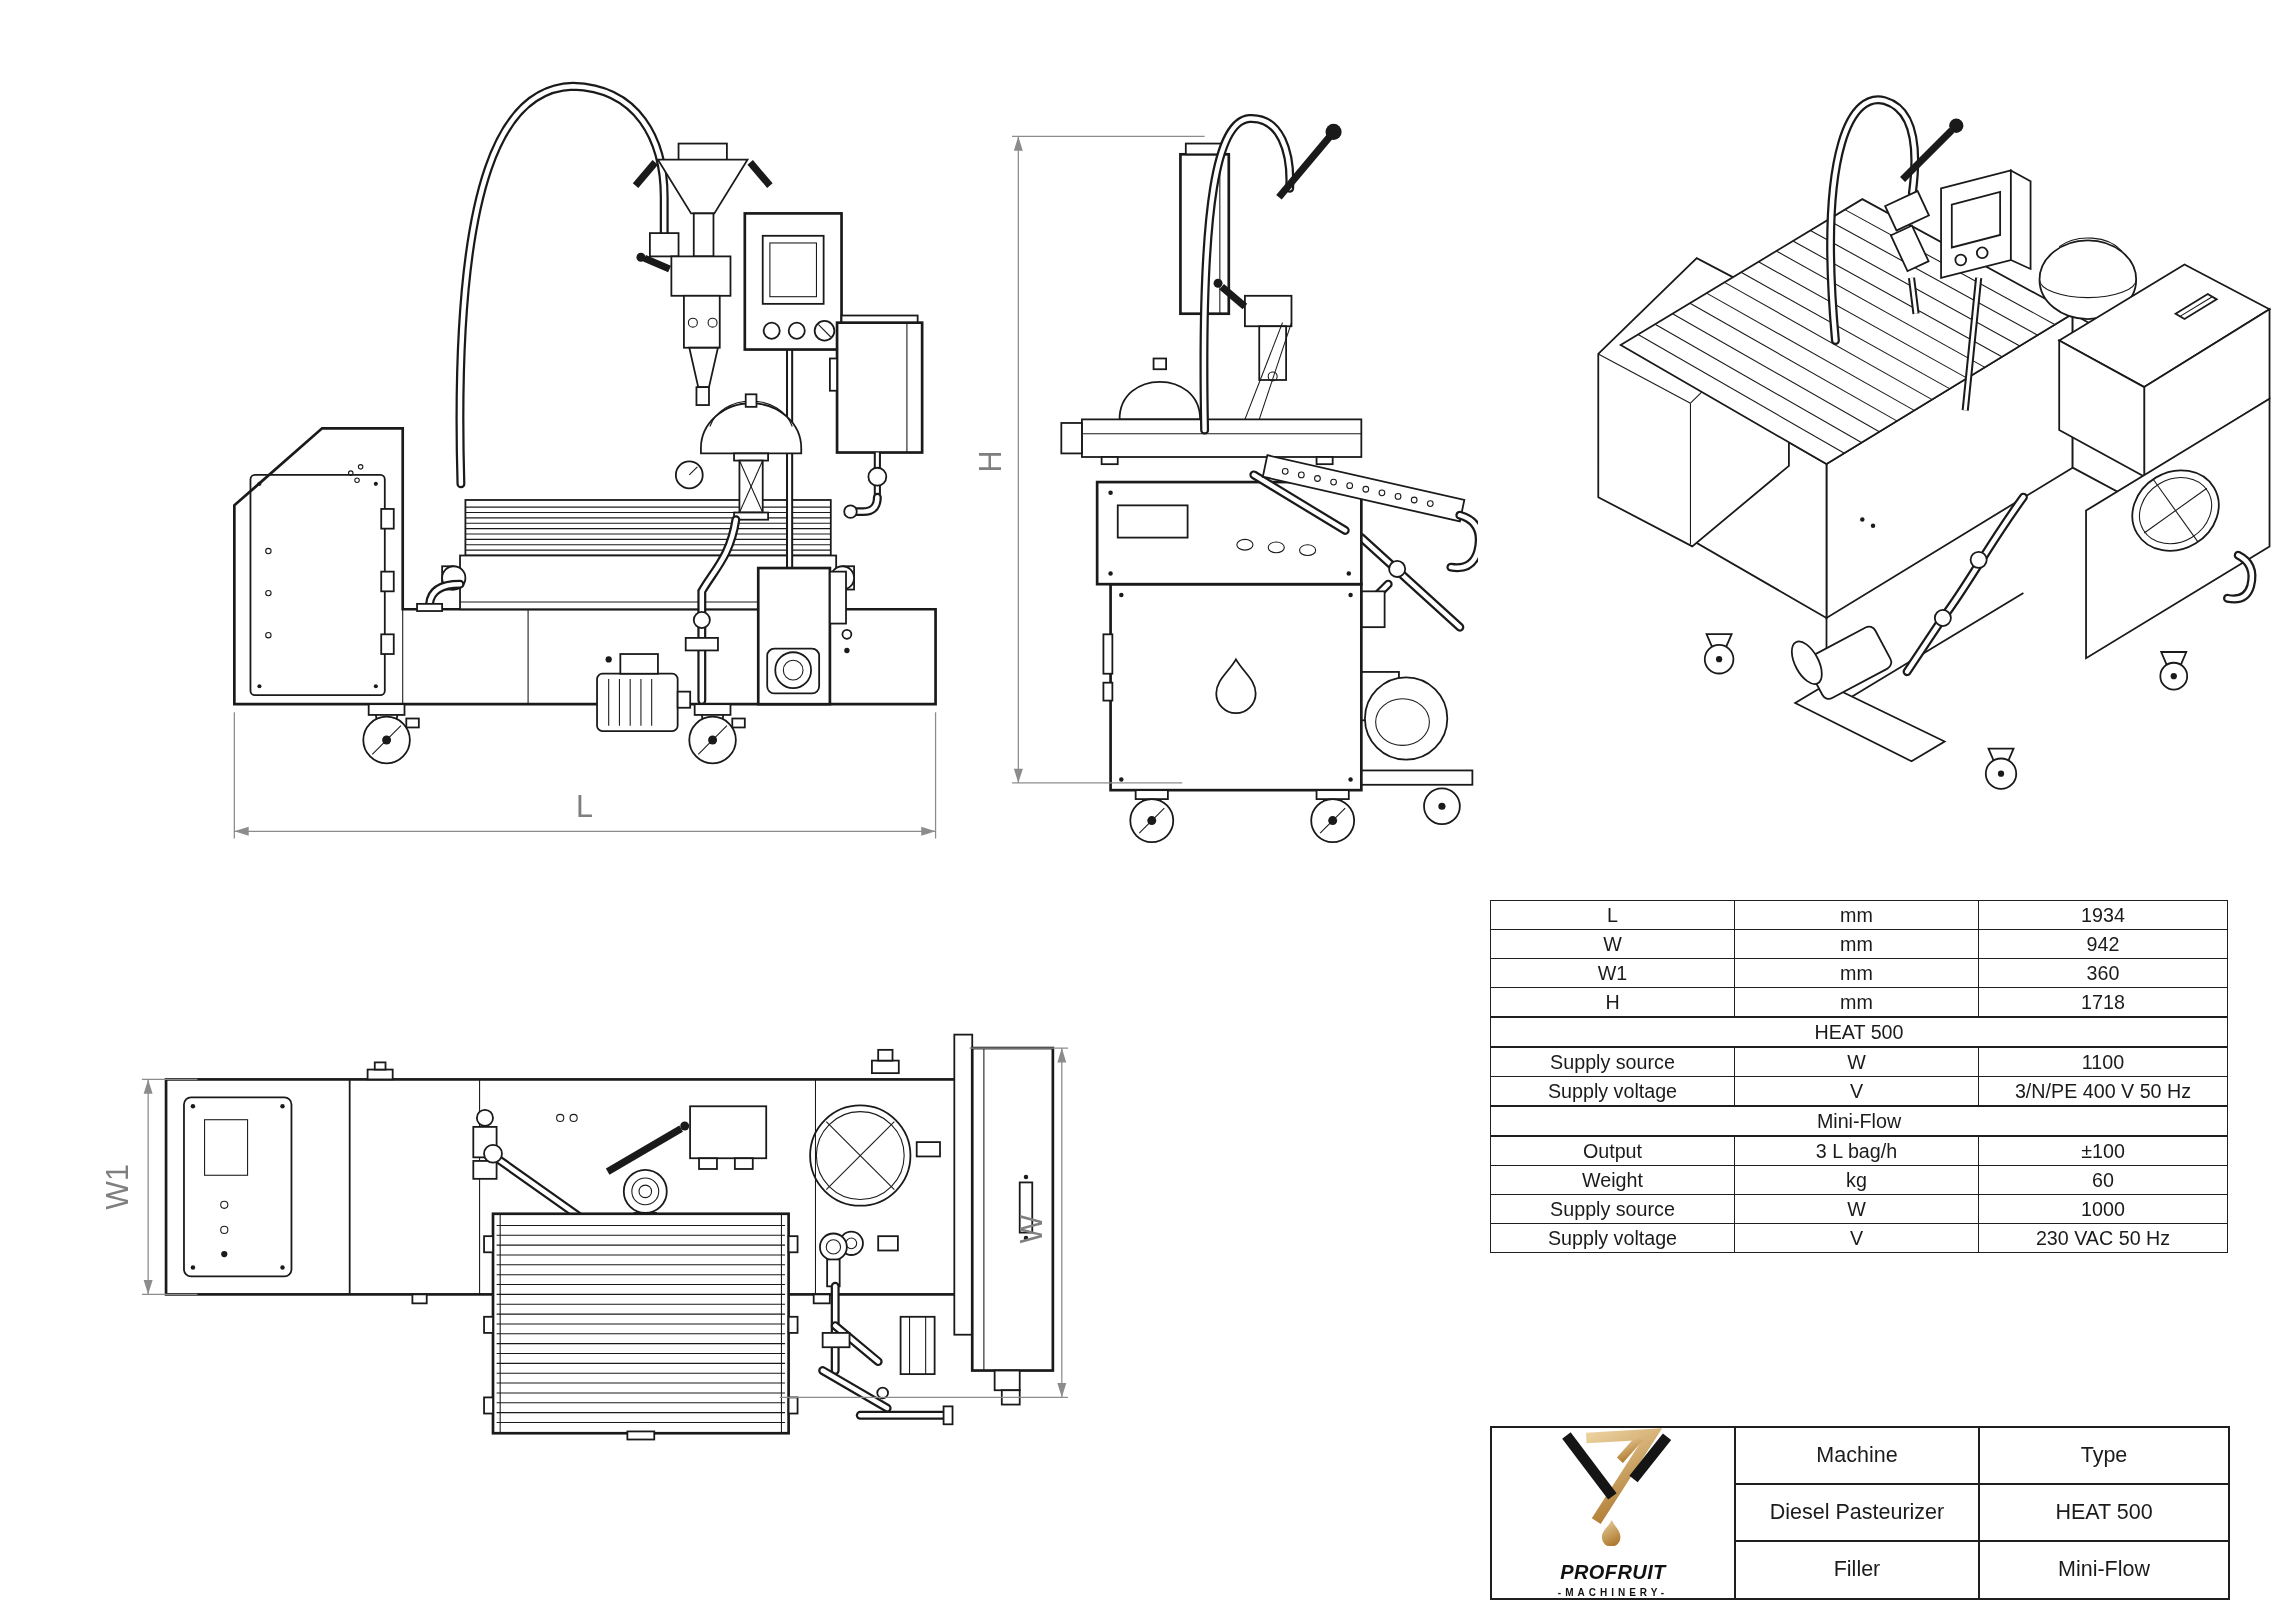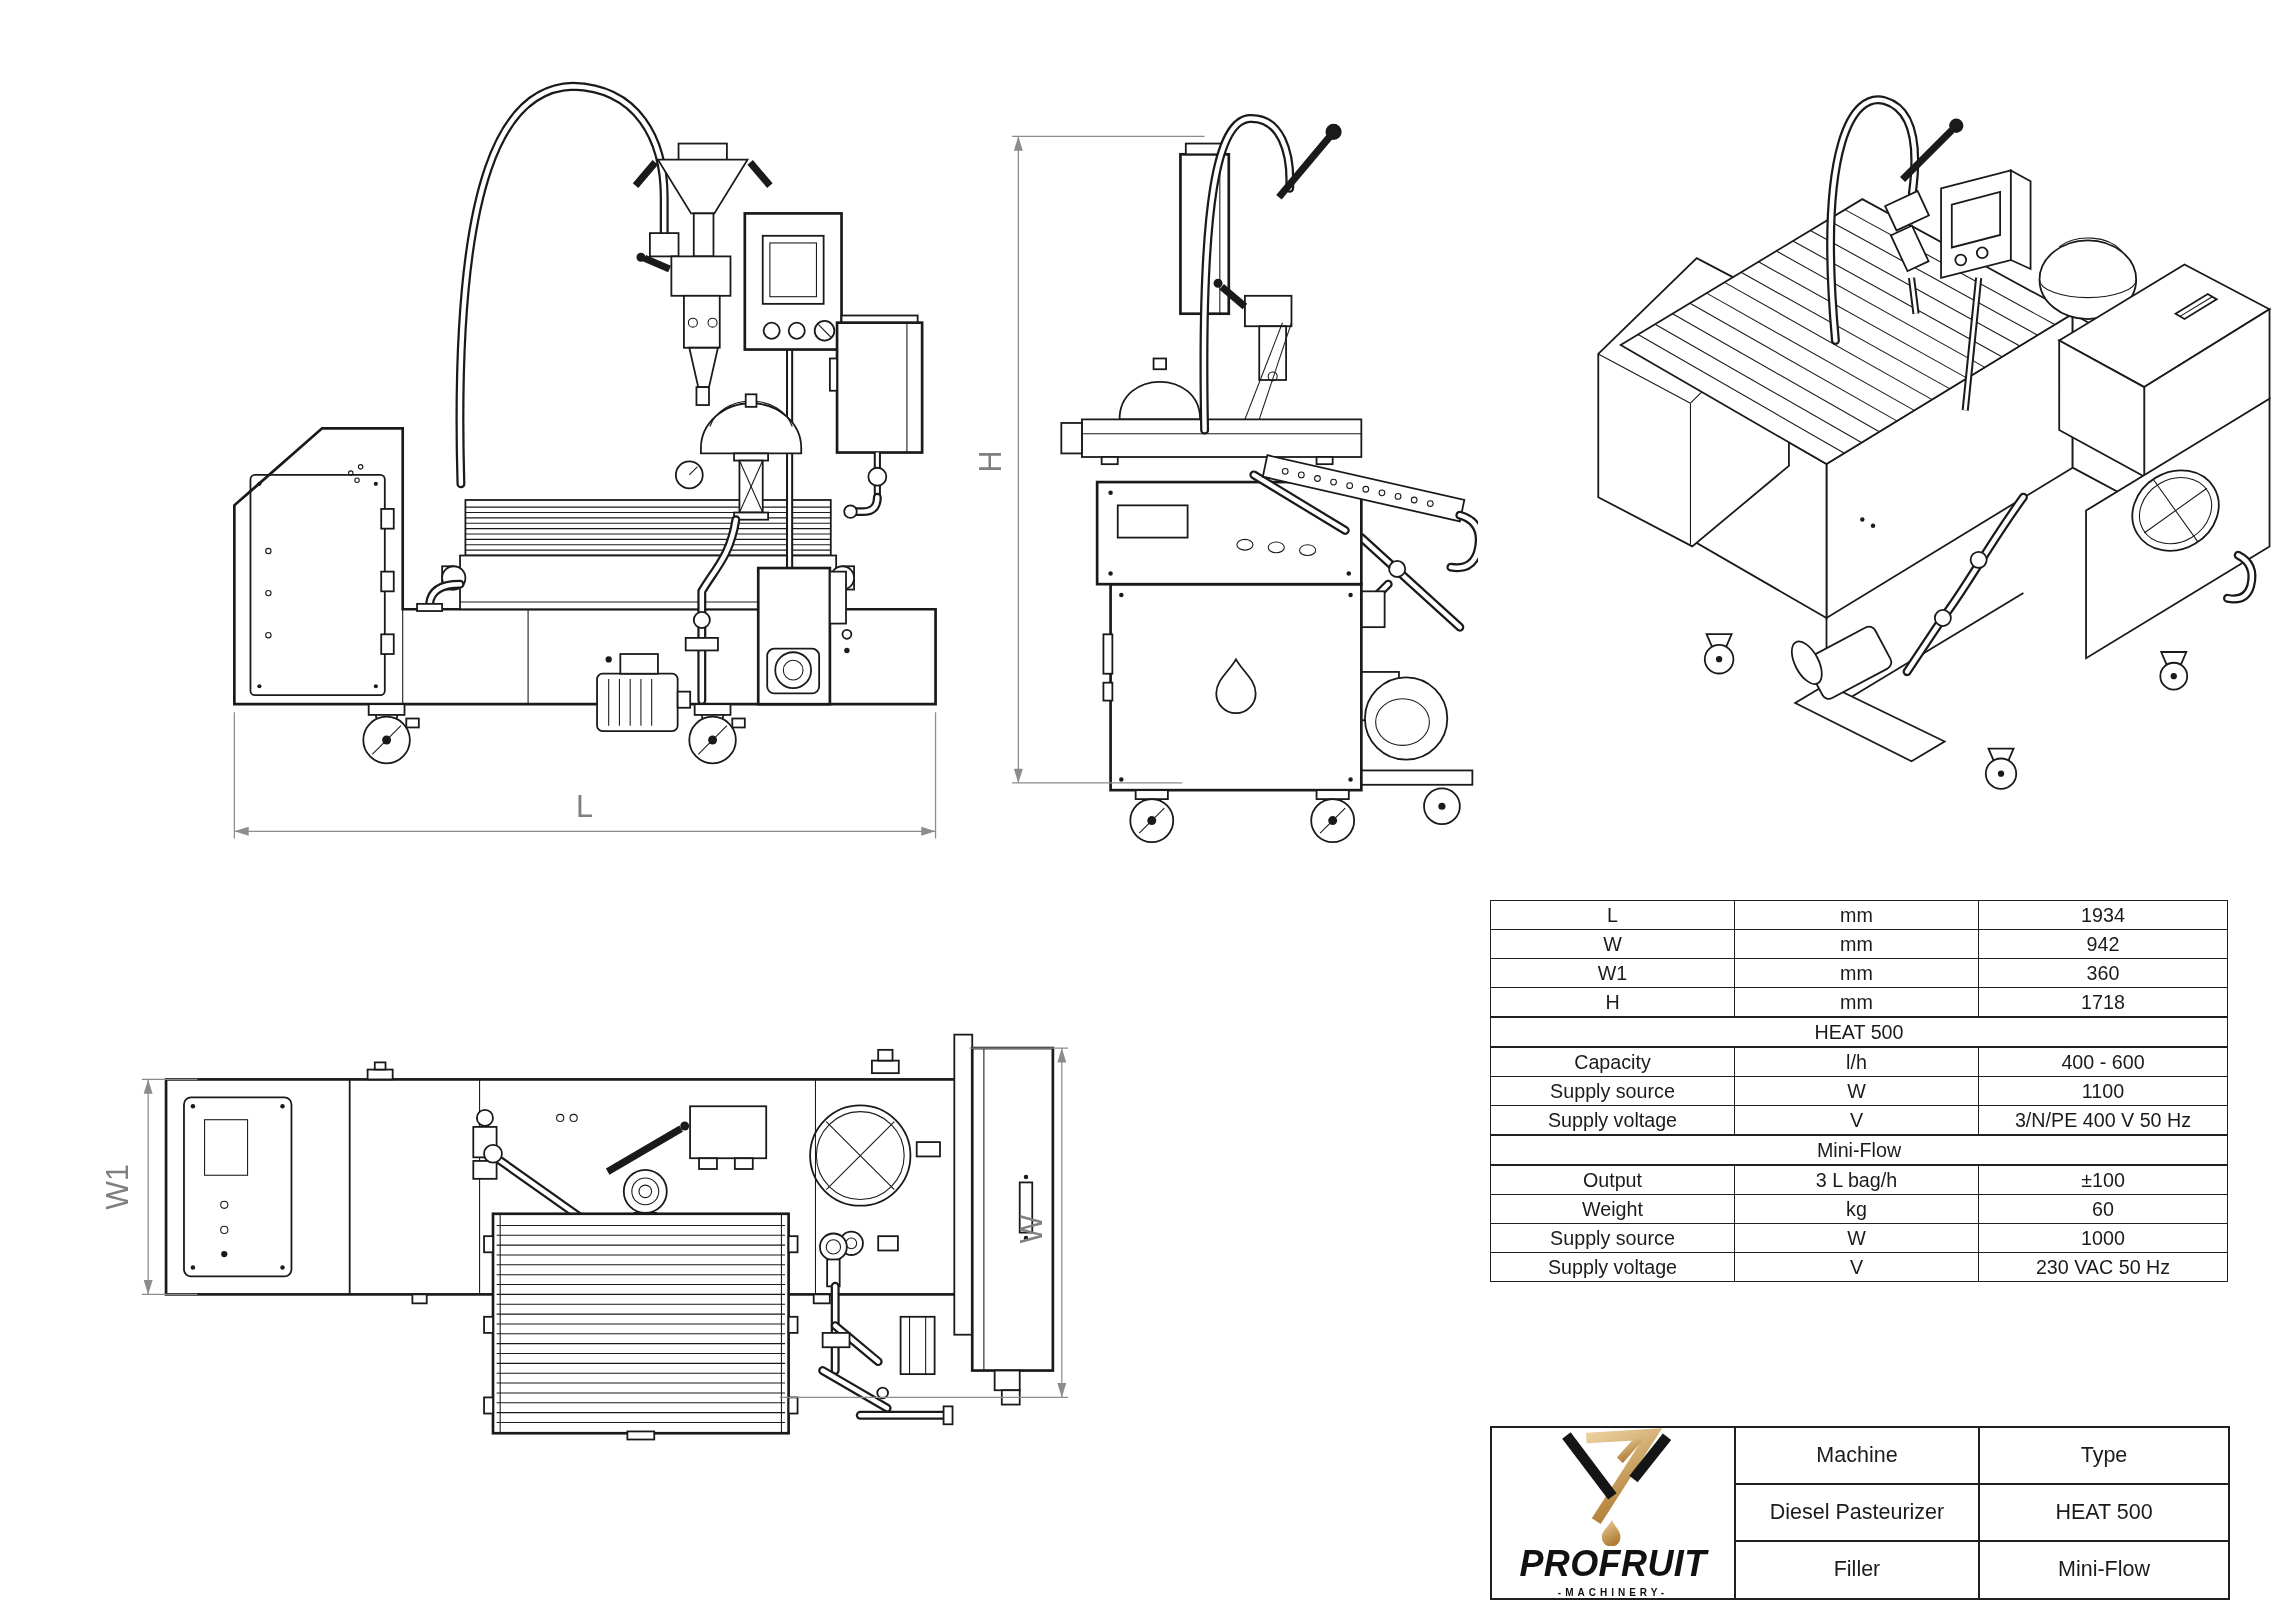--- a/index.html
+++ b/index.html
@@ -34,21 +34,21 @@
   .spec-table tr.section-row td { border-top-width:2.7px; border-bottom-width:2.7px; }
 
   
   .info-table {
     position:absolute; left:1490px; top:1426px; width:738px;
     font-size:21.5px; color:#1b1b1b; text-align:center;
   }
   .info-table td { border:2.2px solid #1f1f1f; height:52px; padding:0 3.6px; }
   .logo-cell { width:244px; }
   .logo-wrap { display:flex; flex-direction:column; align-items:center; justify-content:center; }
-  .brand-line { font-style:italic; font-weight:700; font-size:36px; letter-spacing:0.4px; color:#111; line-height:1; margin-top:0; white-space:nowrap; }
+  .brand-line { font-style:italic; font-weight:700; font-size:20px; letter-spacing:0.4px; color:#111; line-height:1; margin-top:16px; white-space:nowrap; }
   .brand-line .heavy { font-weight:900; }
   .tagline { font-weight:700; font-size:10px; letter-spacing:4px; color:#111; margin-top:4.5px; white-space:nowrap; }
 </style>
 </head>
 <body>
 
 <div id="canvas">
 
   <svg style="left:107px; top:54px;" width="878" height="806" viewBox="0 0 980 900">
 
@@ -593,25 +593,20 @@
       </tr>
       <tr>
         <td>H</td>
         <td>mm</td>
         <td>1718</td>
       </tr>
       <tr class="section-row">
         <td colspan="3">HEAT 500</td>
       </tr>
       <tr>
-        <td>Capacity</td>
-        <td>l/h</td>
-        <td>400 - 600</td>
-      </tr>
-      <tr>
         <td>Supply source</td>
         <td>W</td>
         <td>1100</td>
       </tr>
       <tr>
         <td>Supply voltage</td>
         <td>V</td>
         <td>3/N/PE 400 V 50 Hz</td>
       </tr>
       <tr class="section-row">

